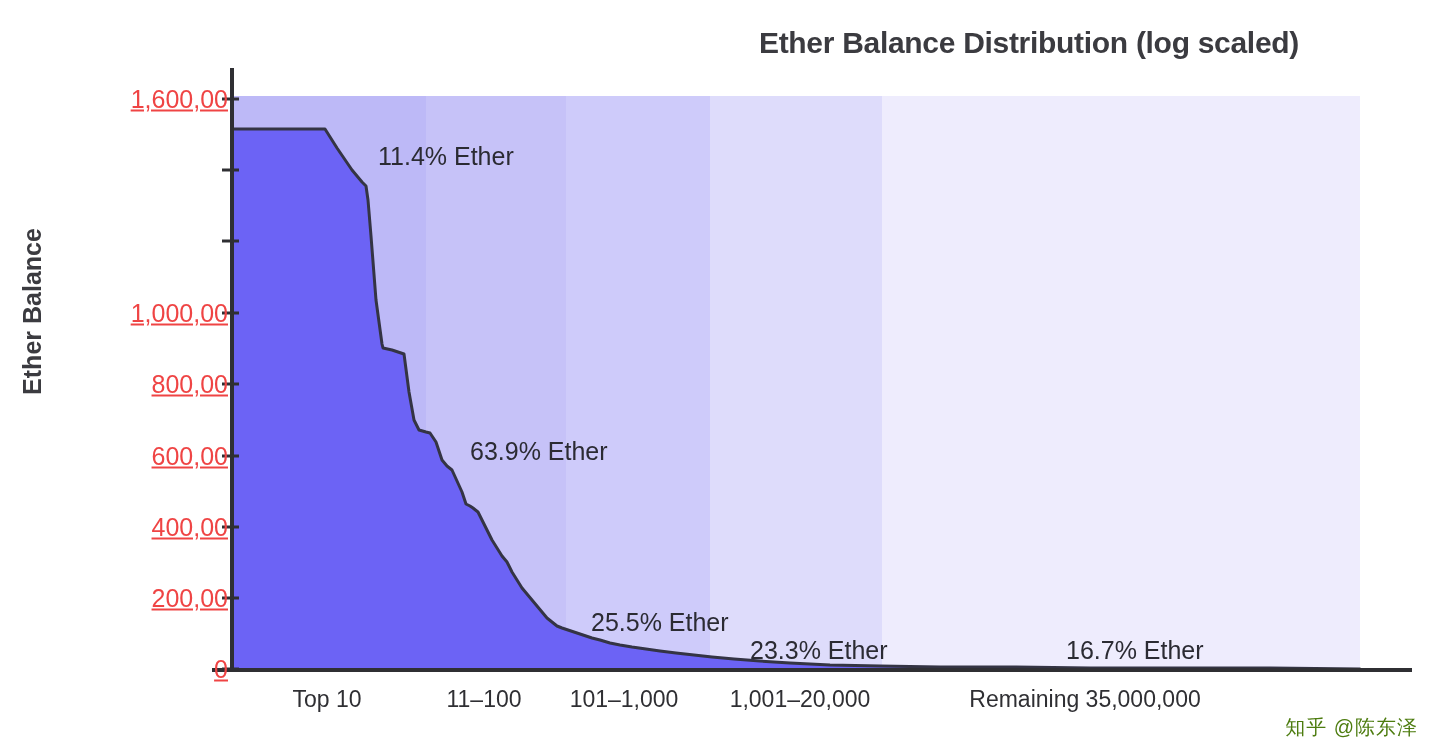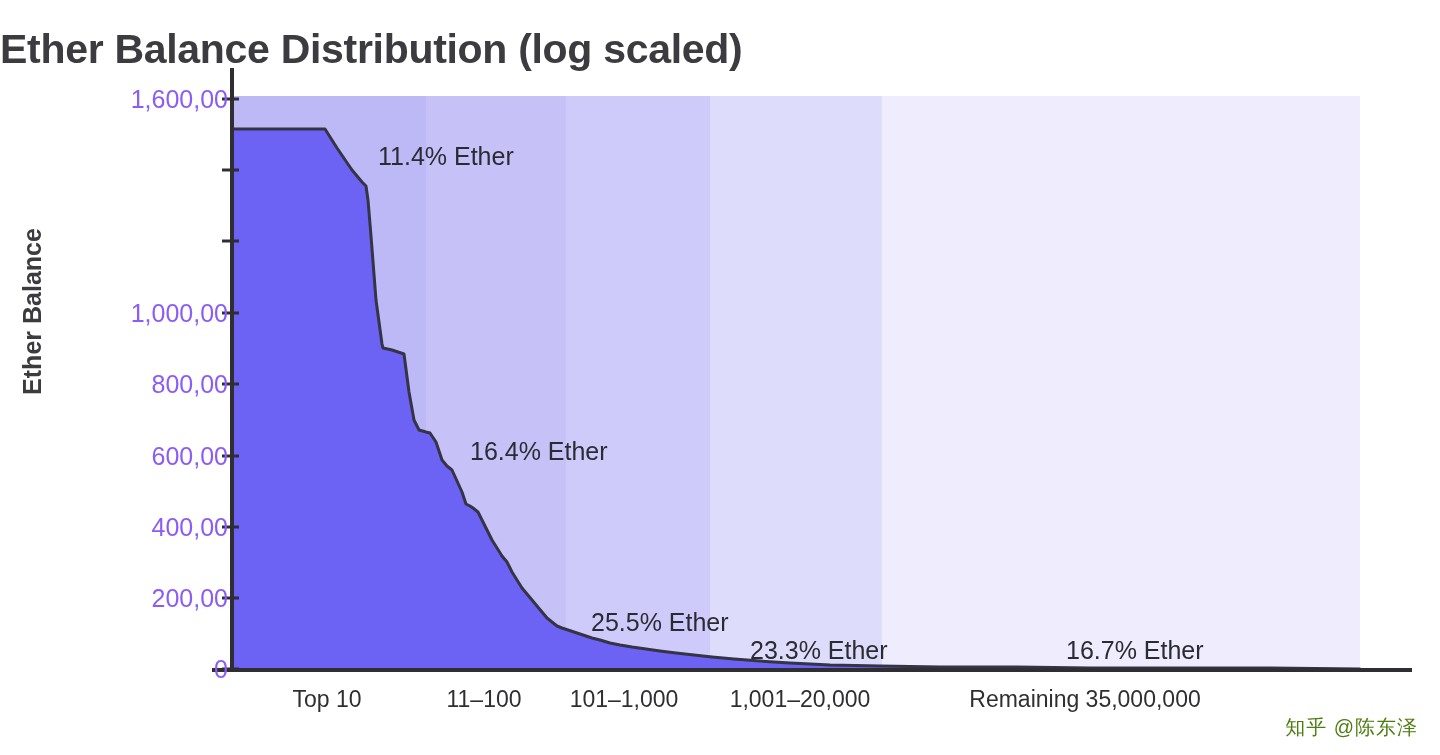--- a/index.html
+++ b/index.html
@@ -12,22 +12,22 @@
   }
   #root {
     position: relative;
     width: 1440px; height: 755px;
     background: #ffffff;
   }
   #chart-title {
     position: absolute;
     left: 0; top: 26px;
     width: 1299px;
-    text-align: left;
-    font-size: 41px;
+    text-align: right;
+    font-size: 30px;
     font-weight: bold;
     color: #3b3b40;
     letter-spacing: -0.3px;
   }
   #y-axis-title {
     position: absolute;
     left: -78px; top: 297px;
     width: 220px;
     text-align: center;
     font-size: 25px;
@@ -40,23 +40,24 @@
     position: absolute;
     left: 0; top: 0;
     width: 1440px; height: 755px;
   }
   .ytick-label {
     position: absolute;
     right: 1212px;
     width: 200px;
     text-align: right;
     font-size: 25px;
-    color: #8b5cf6;
+    color: #ef4444;
     transform: translateY(-50%);
     white-space: nowrap;
+    text-decoration: underline;
   }
   .xtick-label {
     position: absolute;
     top: 686px;
     text-align: center;
     font-size: 23px;
     color: #2f2f33;
     transform: translateX(-50%);
     white-space: nowrap;
   }
@@ -165,20 +166,20 @@
 
     
     <div class="xtick-label" style="left:327px">Top 10</div>
     <div class="xtick-label" style="left:484px">11–100</div>
     <div class="xtick-label" style="left:624px">101–1,000</div>
     <div class="xtick-label" style="left:800px">1,001–20,000</div>
     <div class="xtick-label" style="left:1085px">Remaining 35,000,000</div>
 
     
     <div class="annot" style="left:357px;top:156px">11.4% Ether</div>
-    <div class="annot" style="left:449px;top:451px">16.4% Ether</div>
+    <div class="annot" style="left:449px;top:451px">63.9% Ether</div>
     <div class="annot" style="left:570px;top:622px">25.5% Ether</div>
     <div class="annot" style="left:729px;top:650px">23.3% Ether</div>
     <div class="annot" style="left:1045px;top:650px">16.7% Ether</div>
   </div>
 
   <div id="watermark">知乎 @陈东泽</div>
 </div>
 
 </body></html>

